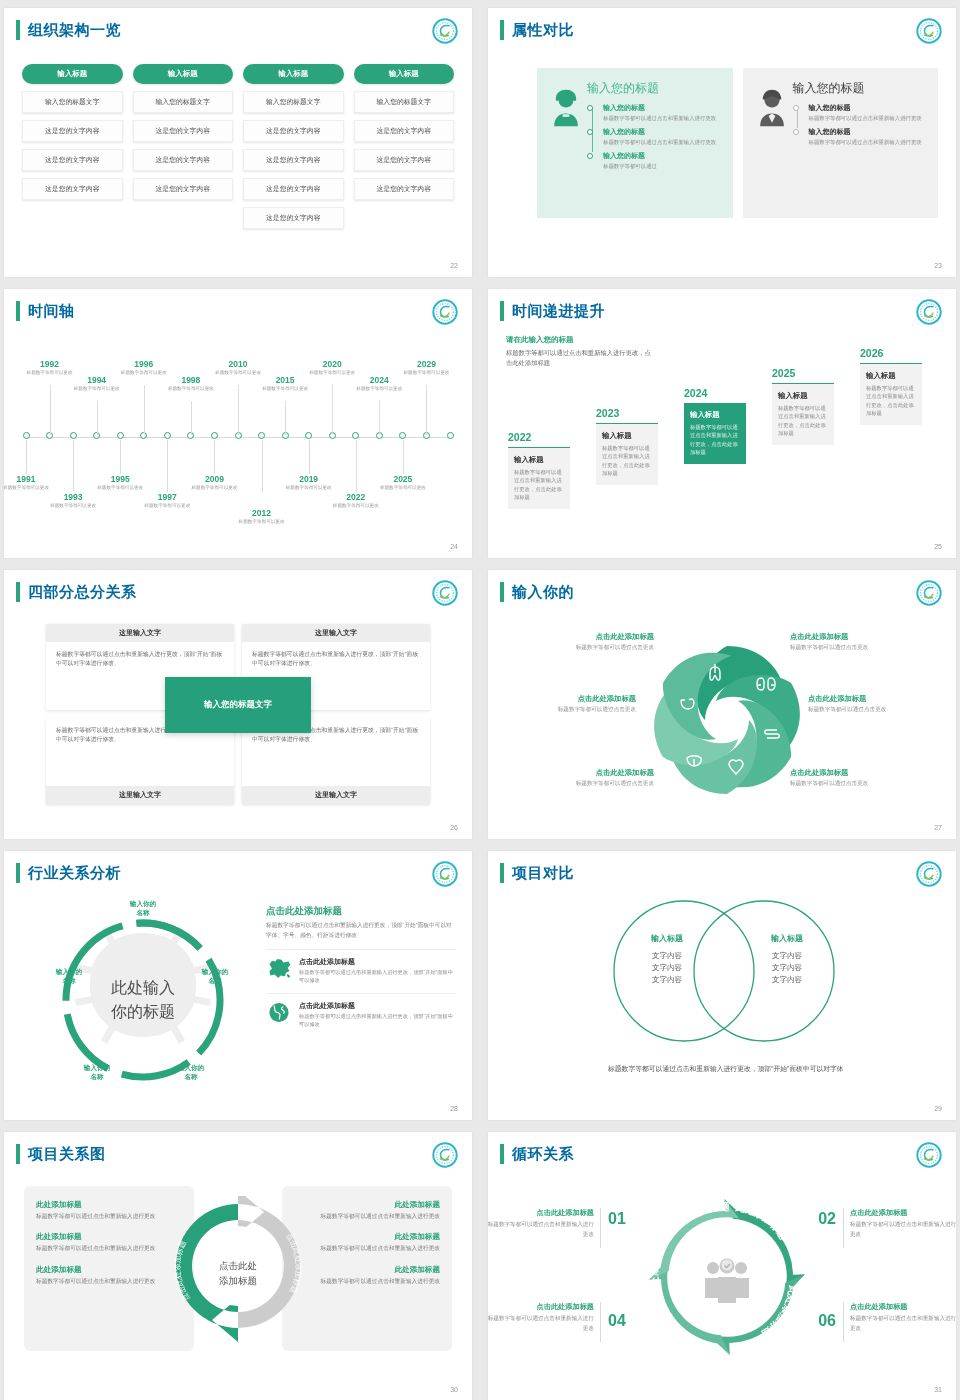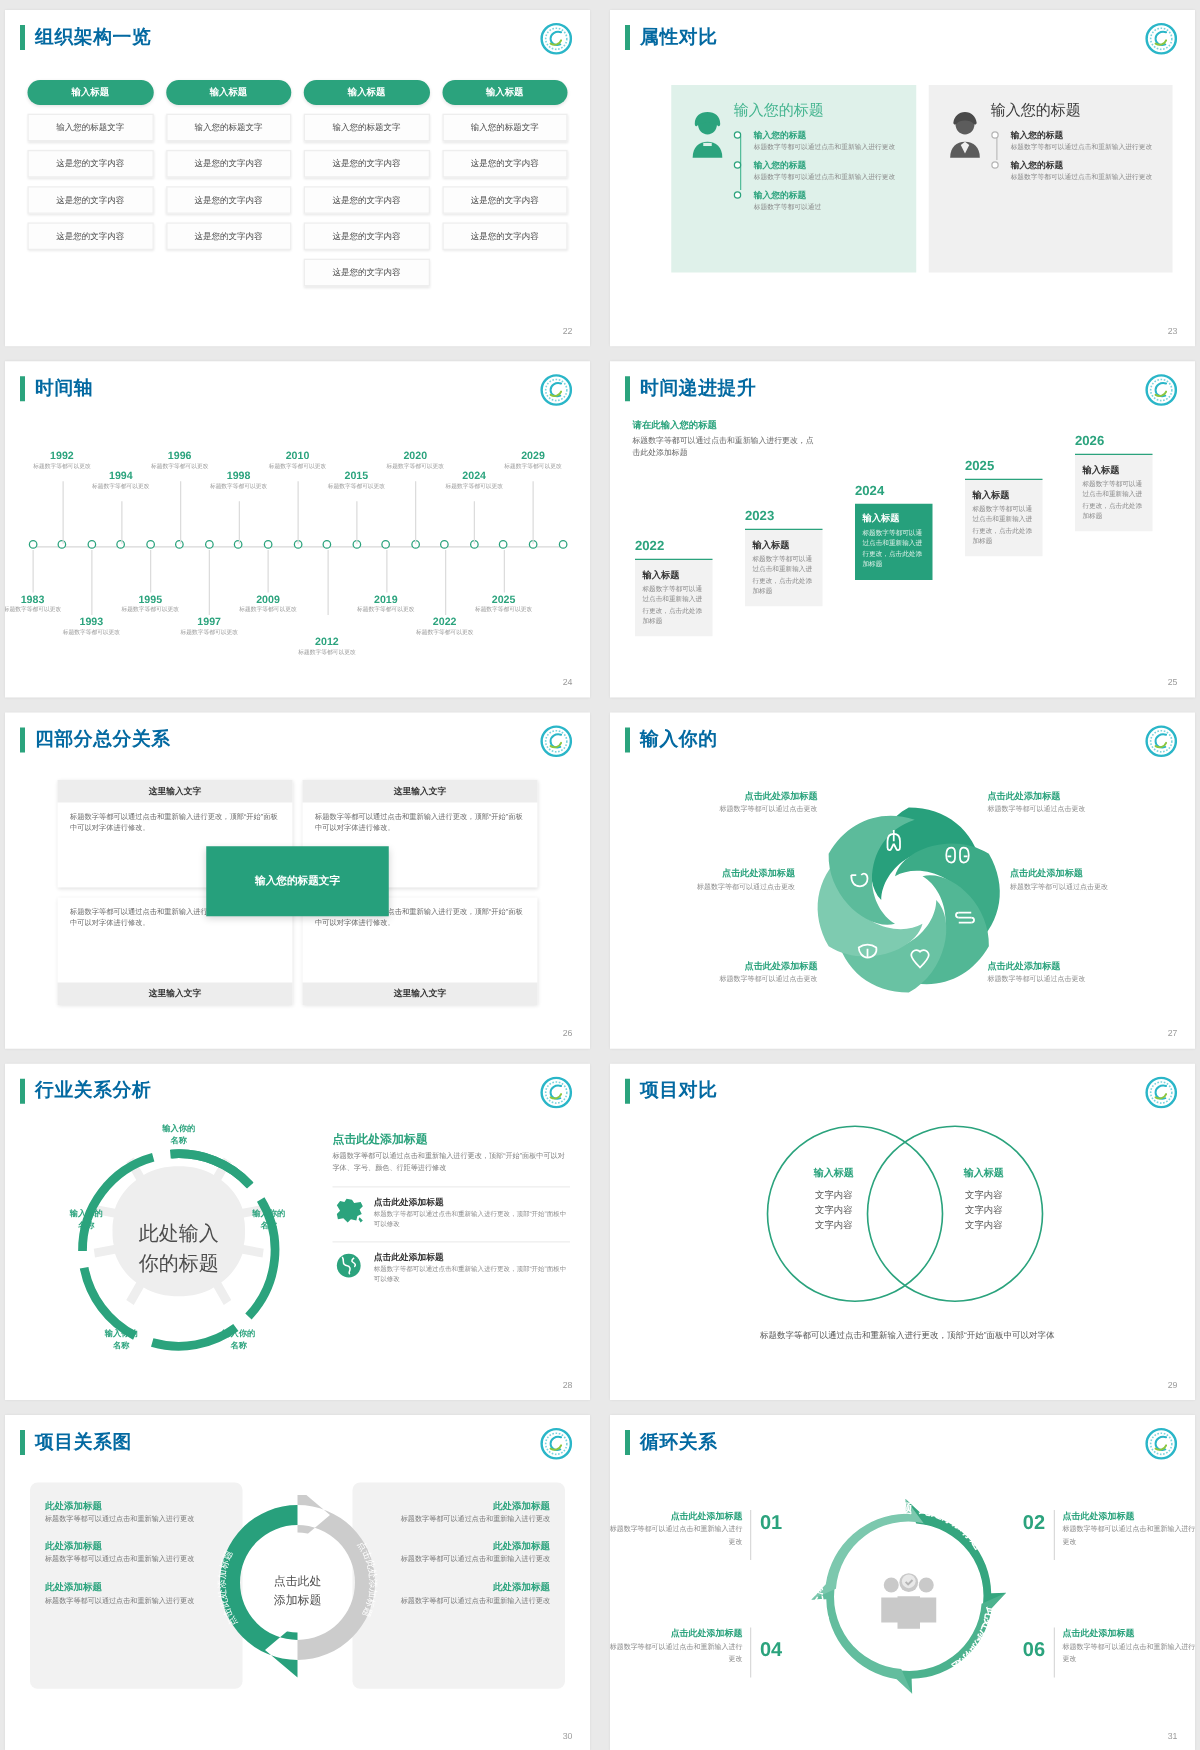--- a/index.html
+++ b/index.html
@@ -334,21 +334,21 @@
             <div class="s24-yr">2024</div>
             <div class="s24-tx">标题数字等都可以更改</div>
           </div>
           <div class="s24-stem" style="left: 408.444px; top: 46px; height: 50px;"></div>
           <div class="s24-lab" style="left: 383.444px; top: 20px;">
             <div class="s24-yr">2029</div>
             <div class="s24-tx">标题数字等都可以更改</div>
           </div>
           <div class="s24-stem" style="left: 8px; top: 101px; height: 34px;"></div>
           <div class="s24-lab" style="left: -17px; top: 135px;">
-            <div class="s24-yr">1983</div>
+            <div class="s24-yr">1991</div>
             <div class="s24-tx">标题数字等都可以更改</div>
           </div>
           <div class="s24-stem" style="left: 55.1111px; top: 101px; height: 52px;"></div>
           <div class="s24-lab" style="left: 30.1111px; top: 153px;">
             <div class="s24-yr">1993</div>
             <div class="s24-tx">标题数字等都可以更改</div>
           </div>
           <div class="s24-stem" style="left: 102.222px; top: 101px; height: 34px;"></div>
           <div class="s24-lab" style="left: 77.2222px; top: 135px;">
             <div class="s24-yr">1995</div>

